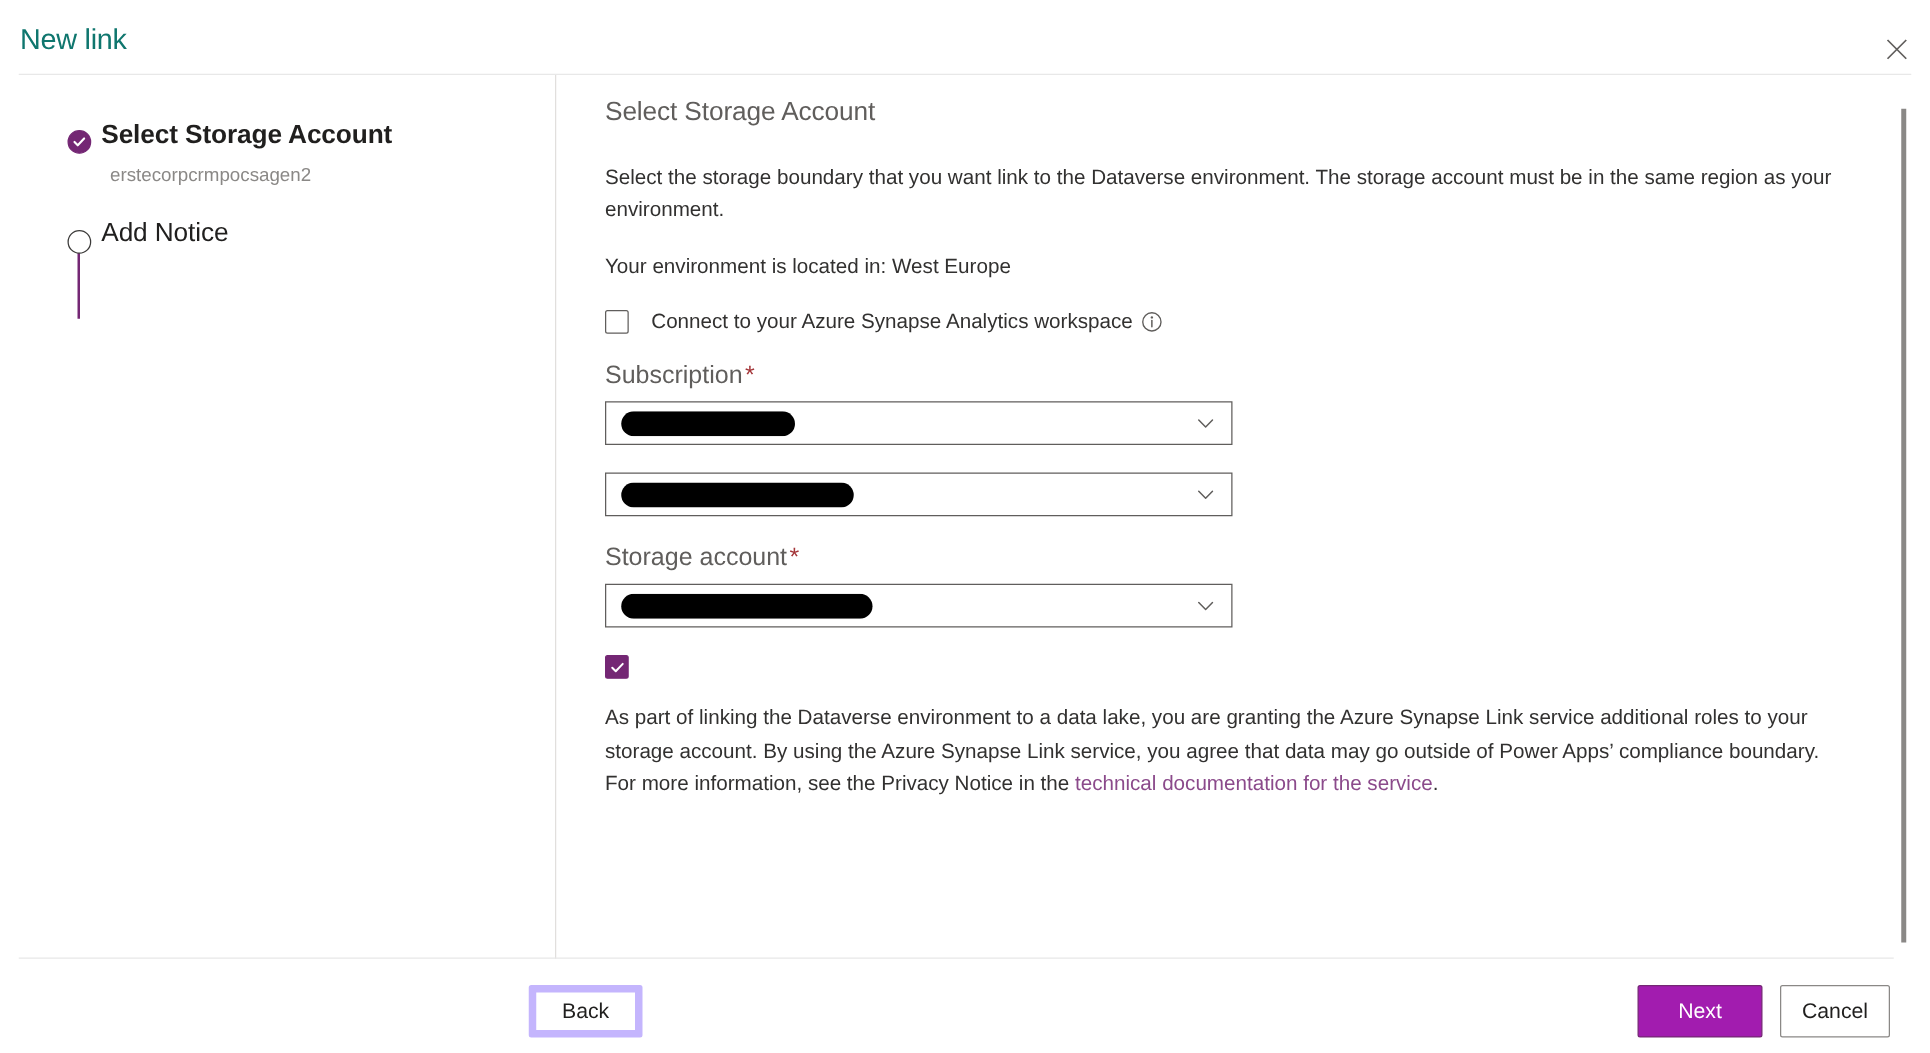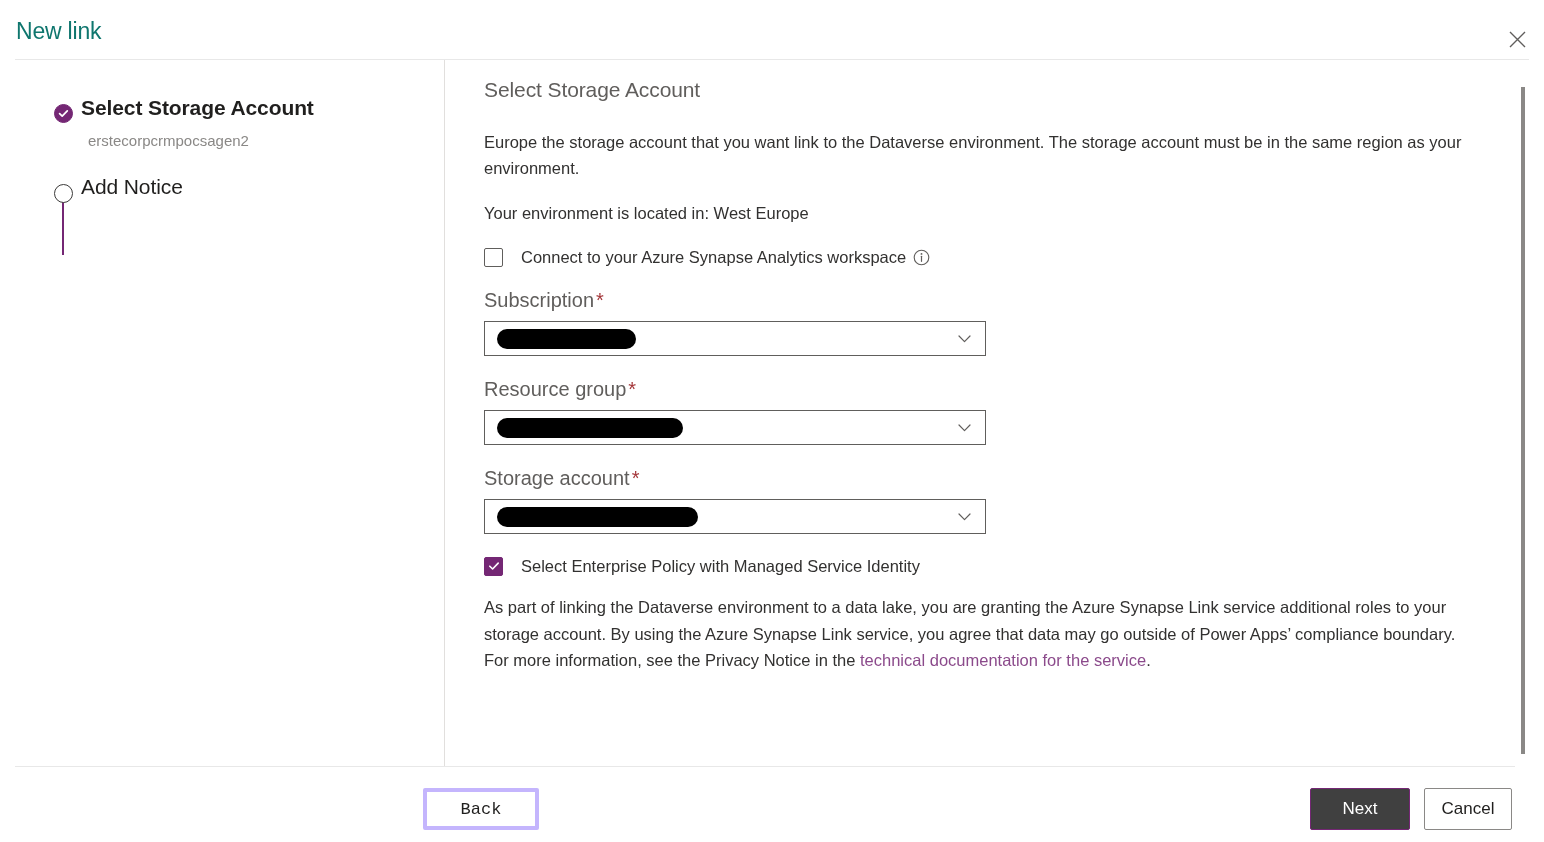--- a/index.html
+++ b/index.html
@@ -265,30 +265,29 @@
     position: absolute;
     height: 42px;
     font-size: 17px;
     font-family: "Liberation Sans", sans-serif;
     display: flex; align-items: center; justify-content: center;
     cursor: pointer;
     border-radius: 2px;
   }
   .btn-back {
     left: 423px; top: 21px;
-    width: 116px;
-    background: #ffffff;
-    border: 4px solid #c4b5fd;
-    color: #201f1e;
-    font-family: Liberation Mono, monospace;
+    width: 91px;
+    background: #ffffff;
+    border: 6px solid #c4b5fd;
+    color: #201f1e;
   }
   .btn-next {
     left: 1310px; top: 21px;
     width: 100px;
-    background: #404040;
+    background: #a21caf;
     border: 1px solid #742774;
     color: #ffffff;
   }
   .btn-cancel {
     left: 1424px; top: 21px;
     width: 88px;
     background: #ffffff;
     border: 1px solid #8a8886;
     color: #201f1e;
   }
@@ -326,21 +325,21 @@
       <div class="step-label inactive">Add Notice</div>
     </div>
   </div>
 
   <div class="v-divider"></div>
 
   <div class="content">
     <div class="content-inner">
       <h2 class="content-h2">Select Storage Account</h2>
 
-      <p class="para">Europe the storage account that you want link to the Dataverse environment. The storage account must be in the same region as your environment.</p>
+      <p class="para">Select the storage boundary that you want link to the Dataverse environment. The storage account must be in the same region as your environment.</p>
 
       <p class="para tight">Your environment is located in: West Europe</p>
 
 
       <div class="cb-row">
         <div class="cb"></div>
         <span class="cb-label">Connect to your Azure Synapse Analytics workspace</span>
         <span class="info-icon">
           <svg width="17" height="17" viewBox="0 0 17 17" aria-hidden="true">
             <circle cx="8.5" cy="8.5" r="7.3" stroke="#605e5c" stroke-width="1.1" fill="none"></circle>
@@ -360,23 +359,20 @@
           </div>
           <div class="combo-caret">
             <svg width="13" height="8" viewBox="0 0 13 8" aria-hidden="true">
               <path d="M1 1 L6.5 6.6 L12 1" stroke="#605e5c" stroke-width="1.2" fill="none" stroke-linecap="round" stroke-linejoin="round"></path>
             </svg>
           </div>
         </div>
       </div>
 
       <div class="field">
-        <div class="field-label">
-          <span>Resource group</span><span class="req">*</span>
-        </div>
         <div class="combo">
           <div class="combo-value">
             <span class="redact r2"></span>
           </div>
           <div class="combo-caret">
             <svg width="13" height="8" viewBox="0 0 13 8" aria-hidden="true">
               <path d="M1 1 L6.5 6.6 L12 1" stroke="#605e5c" stroke-width="1.2" fill="none" stroke-linecap="round" stroke-linejoin="round"></path>
             </svg>
           </div>
         </div>
@@ -397,21 +393,20 @@
           </div>
         </div>
       </div>
 
       <div class="cb-row" style="margin-bottom:18px;">
         <div class="cb checked">
           <svg width="12" height="12" viewBox="0 0 12 12" aria-hidden="true">
             <path d="M1.8 6.2 L4.6 9 L10.2 3.1" stroke="#ffffff" stroke-width="1.6" fill="none" stroke-linecap="round" stroke-linejoin="round"></path>
           </svg>
         </div>
-        <span class="cb-label">Select Enterprise Policy with Managed Service Identity</span>
       </div>
 
       <p class="legal"><span>As part of linking the Dataverse environment to a data lake, you are granting the Azure Synapse Link service additional roles to your storage account. By using the Azure Synapse Link service, you agree that data may go outside of Power Apps’ compliance boundary. For more information, see the Privacy Notice in the </span><a href="#">technical documentation for the service</a><span>.</span></p>
     </div>
   </div>
 
   <div class="scrollbar-track">
     <div class="scrollbar-thumb" style="left:4px; top:27px;"></div>
   </div>
 

